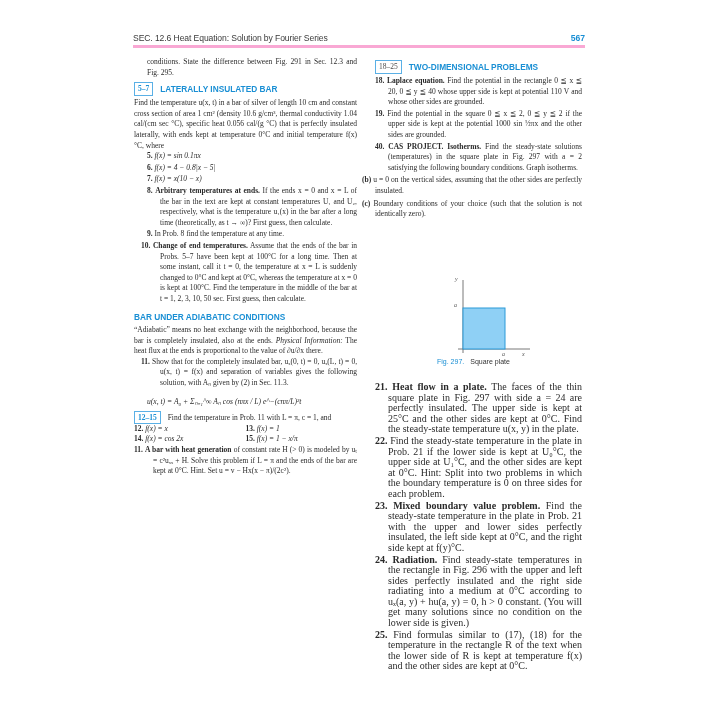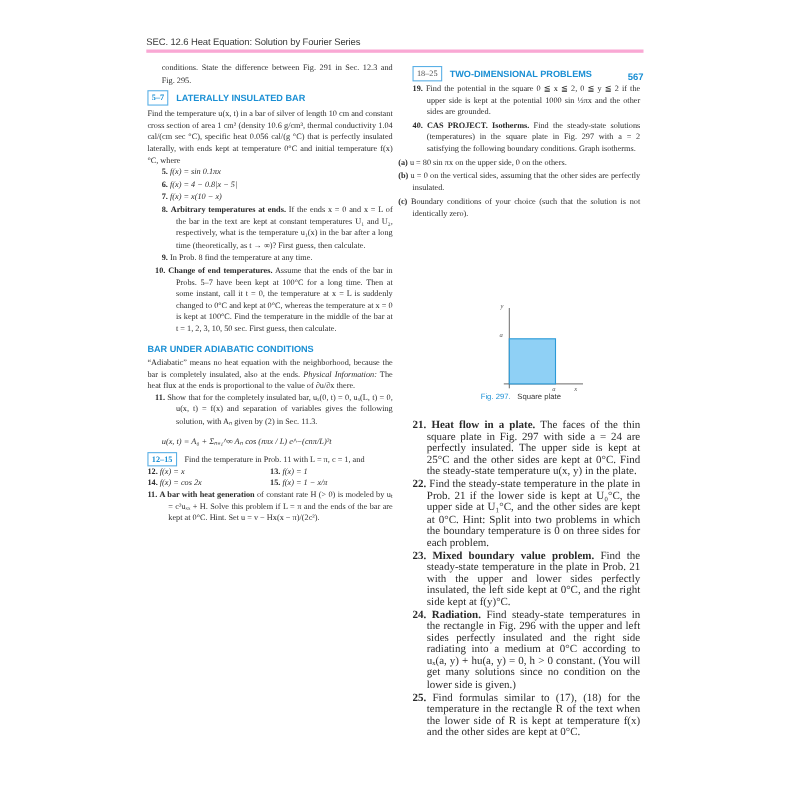--- a/index.html
+++ b/index.html
@@ -2,21 +2,21 @@
 <html><head>
 <meta charset="utf-8">
 <style>
   html, body { margin:0; padding:0; background:#ffffff; }
   body { width:721px; height:721px; position:relative; overflow:hidden;
          font-family:"Liberation Serif", serif; color:#2a2a2a; }
   .header { position:absolute; left:133px; top:31px; width:452px; height:14px;
             border-bottom:3px solid #f9a8d4; font-family:"Liberation Sans", sans-serif;
             font-size:8.6px; color:#3a3a3a; }
   .header .sec { position:absolute; left:0; top:2px; letter-spacing:-0.1px; }
-  .header .page { position:absolute; right:0; top:2px; color:#1a8fd4; font-weight:bold;margin-top:32px; }
+  .header .page { position:absolute; right:0; top:2px; color:#1a8fd4; font-weight:bold; }
   .col { position:absolute; top:57px; font-size:7.5px; line-height:10.6px; text-align:justify; }
   .col.left { left:147px; width:210px; }
   .col.right { left:375px; width:207px; }
   .sechead { font-family:"Liberation Sans", sans-serif; color:#1a8fd4; font-weight:bold;
              font-size:8.3px; margin:4px 0 2px 0; display:flex; align-items:center; gap:7px; white-space:nowrap; }
   .badge { border:1px solid #5ab0e6; color:#1a8fd4; font-family:"Liberation Serif", serif;
            font-weight:bold; font-size:7.5px; padding:1px 3px; line-height:10px; }
   .badge.plain { color:#4a4a4a; font-weight:normal; }
   p { margin:0; }
   .indent-neg { margin-left:-13px; }
@@ -54,21 +54,21 @@
   <div class="prob"><span class="b">5.</span> <span class="i">f(x) = sin 0.1πx</span></div>
   <div class="prob"><span class="b">6.</span> <span class="i">f(x) = 4 − 0.8|x − 5|</span></div>
   <div class="prob"><span class="b">7.</span> <span class="i">f(x) = x(10 − x)</span></div>
   <div class="prob"><span class="b">8.</span> <span class="b">Arbitrary temperatures at ends.</span> <span>If the ends x = 0 and x = L of the bar in the text are kept at constant temperatures U₁ and U₂, respectively, what is the temperature u₁(x) in the bar after a long time (theoretically, as t → ∞)? First guess, then calculate.</span></div>
   <div class="prob"><span class="b">9.</span> <span>In Prob. 8 find the temperature at any time.</span></div>
   <div class="prob" style="margin-left:-6px;padding-left:19px;text-indent:-19px;"><span class="b">10.</span> <span class="b">Change of end temperatures.</span> <span>Assume that the ends of the bar in Probs. 5–7 have been kept at 100°C for a long time. Then at some instant, call it t = 0, the temperature at x = L is suddenly changed to 0°C and kept at 0°C, whereas the temperature at x = 0 is kept at 100°C. Find the temperature in the middle of the bar at t = 1, 2, 3, 10, 50 sec. First guess, then calculate.</span></div>
 
   <div class="sechead indent-neg" style="margin-top:8px;">
     <span>BAR UNDER ADIABATIC CONDITIONS</span>
   </div>
-  <p class="indent-neg"><span>“Adiabatic” means no heat equation with the neighborhood, because the bar is completely insulated, also at the ends. </span><span class="i">Physical Information:</span><span> The heat flux at the ends is proportional to the value of ∂u/∂x there.</span></p>
+  <p class="indent-neg"><span>“Adiabatic” means no heat exchange with the neighborhood, because the bar is completely insulated, also at the ends. </span><span class="i">Physical Information:</span><span> The heat flux at the ends is proportional to the value of ∂u/∂x there.</span></p>
   <div class="prob" style="margin-left:-6px;padding-left:19px;text-indent:-19px;"><span class="b">11.</span> <span>Show that for the completely insulated bar, uₓ(0, t) = 0, uₓ(L, t) = 0, u(x, t) = f(x) and separation of variables gives the following solution, with Aₙ given by (2) in Sec. 11.3.</span></div>
   <div class="eq">u(x, t) = A₀ + Σₙ₌₁^∞ Aₙ cos (nπx / L) e^−(cnπ/L)²t</div>
 
   <div class="indent-neg" style="margin-top:2px;">
     <span class="badge plain" style="color:#1a8fd4;font-weight:bold;">12–15</span>
     <span style="margin-left:5px;">Find the temperature in Prob. 11 with L = π, c = 1, and</span>
   </div>
   <div class="two indent-neg">
     <div><span class="b">12.</span> <span class="i">f(x) = x</span></div>
     <div><span class="b">13.</span> <span class="i">f(x) = 1</span></div>
@@ -78,23 +78,23 @@
     <div><span class="b">15.</span> <span class="i">f(x) = 1 − x/π</span></div>
   </div>
   <div class="prob indent-neg" style="padding-left:19px;text-indent:-19px;margin-left:-13px;"><span class="b">11.</span> <span class="b">A bar with heat generation</span> <span>of constant rate H (&gt; 0) is modeled by uₜ = c²uₓₓ + H. Solve this problem if L = π and the ends of the bar are kept at 0°C. Hint. Set u = v − Hx(x − π)/(2c²).</span></div>
 </div>
 
 <div class="col right">
   <div class="sechead" style="margin-top:3px;">
     <span class="badge plain">18–25</span>
     <span>TWO-DIMENSIONAL PROBLEMS</span>
   </div>
+  <div class="prob"><span class="b">18.</span> <span class="b">Laplace equation.</span> <span>Find the potential in the rectangle 0 ≦ x ≦ 20, 0 ≦ y ≦ 40 whose upper side is kept at potential 110 V and whose other sides are grounded.</span></div>
   <div class="prob"><span class="b">19.</span> <span>Find the potential in the square 0 ≦ x ≦ 2, 0 ≦ y ≦ 2 if the upper side is kept at the potential 1000 sin ½πx and the other sides are grounded.</span></div>
   <div class="prob"><span class="b">40.</span> <span class="b">CAS PROJECT. Isotherms.</span> <span>Find the steady-state solutions (temperatures) in the square plate in Fig. 297 with a = 2 satisfying the following boundary conditions. Graph isotherms.</span></div>
-  <div class="prob sub"><span class="b">(a)</span> <span>u = 80 sin πx on the upper side, 0 on the others.</span></div>
   <div class="prob sub"><span class="b">(b)</span> <span>u = 0 on the vertical sides, assuming that the other sides are perfectly insulated.</span></div>
   <div class="prob sub"><span class="b">(c)</span> <span>Boundary conditions of your choice (such that the solution is not identically zero).</span></div>
 </div>
 
 <div class="fig">
   <svg width="140" height="80">
     <line x1="33" y1="2" x2="33" y2="75" stroke="#555" stroke-width="0.8"></line>
     <line x1="28" y1="71" x2="100" y2="71" stroke="#555" stroke-width="0.8"></line>
     <rect id="plate" x="33" y="30" width="42" height="41" stroke-width="1" fill="#8fd0f5" stroke="#2a9ad8"></rect>
   </svg>

